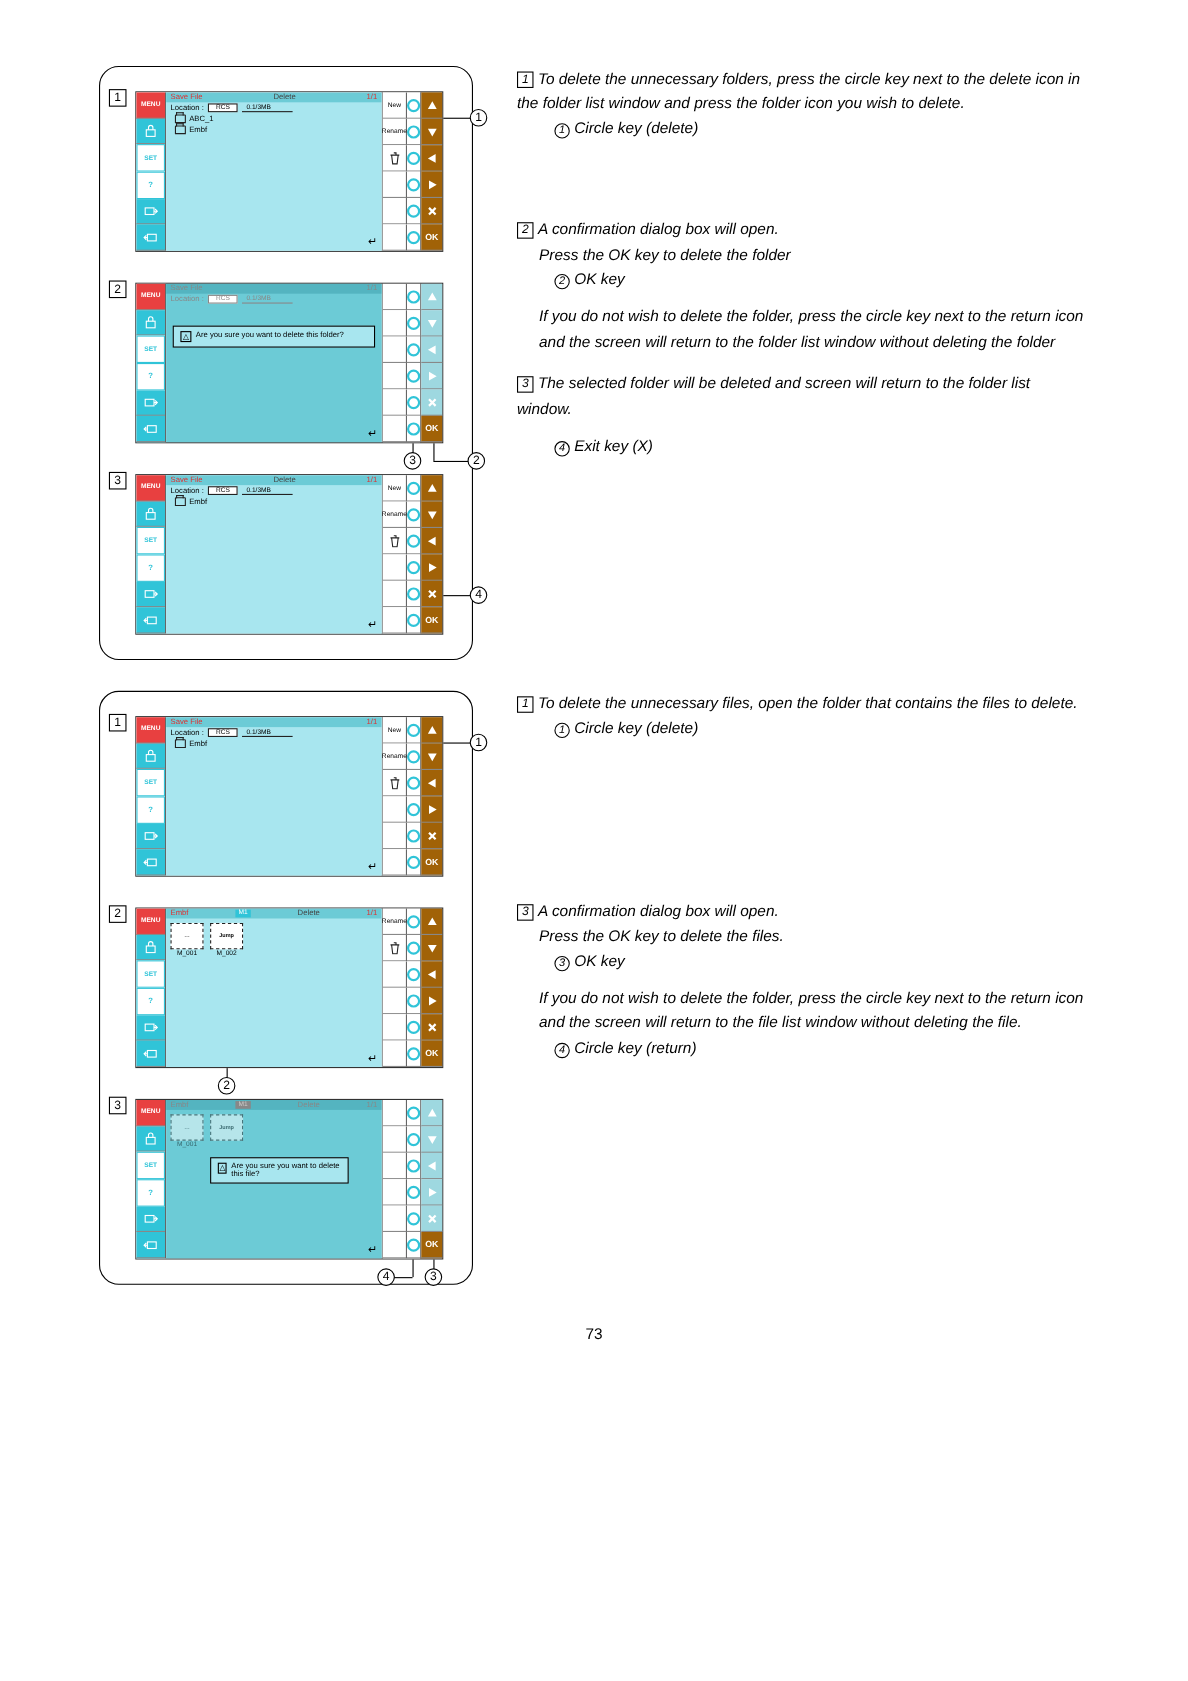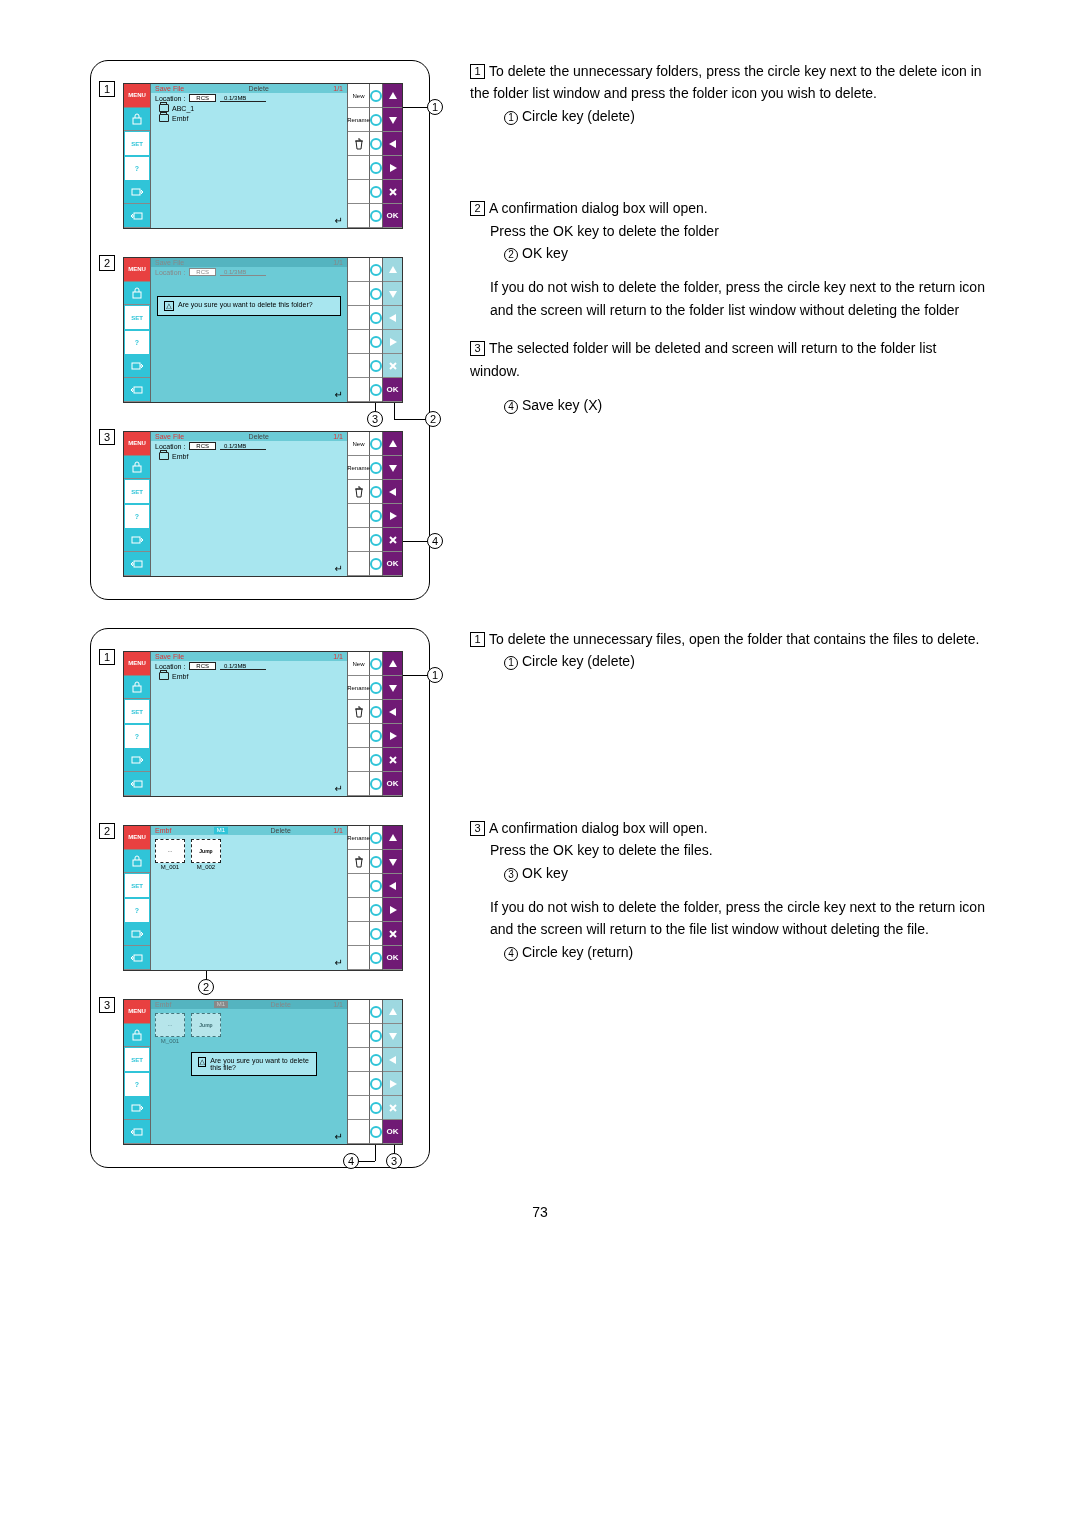--- a/index.html
+++ b/index.html
@@ -151,21 +151,21 @@
 
   .action-keys {
     width: 20px;
     border-left: 1px solid #666;
     display: flex;
     flex-direction: column;
   }
   .act {
     flex: 1;
     border-bottom: 1px solid #888;
-    background: #701a75;
+    background: #a16207;
     display: flex;
     align-items: center;
     justify-content: center;
     color: #fff;
     font-size: 8px;
     font-weight: bold;
   }
   .act svg { width: 10px; height: 10px; }
 
   
@@ -223,21 +223,21 @@
     background: #fff;
     margin-bottom: 1px;
     font-size: 5px;
     display: flex;
     align-items: center;
     justify-content: center;
   }
 
   
   .right-col h4 { font-size: 14px; margin: 0 0 8px 0; }
-  .para { margin-bottom: 16px; }
+  .para { margin-bottom: 16px; font-style: italic; }
   .para .lead-box {
     display: inline-block;
     width: 15px; height: 15px;
     border: 1px solid #000;
     text-align: center;
     line-height: 13px;
     font-size: 11px;
     margin-right: 4px;
     vertical-align: 1px;
   }
@@ -639,21 +639,21 @@
       <span class="lead-box">2</span><span>A confirmation dialog box will open.</span>
       <div style="padding-left:20px;">Press the OK key to delete the folder</div>
       <div class="sub"><span class="circ-num">2</span><span>OK key</span></div>
       <div style="height:12px;"></div>
       <div style="padding-left:20px;">If you do not wish to delete the folder, press the circle key next to the return icon and the screen will return to the folder list window without deleting the folder</div>
     </div>
 
     <div class="para">
       <span class="lead-box">3</span><span>The selected folder will be deleted and screen will return to the folder list window.</span>
       <div style="height:12px;"></div>
-      <div class="sub"><span class="circ-num">4</span><span>Save key (X)</span></div>
+      <div class="sub"><span class="circ-num">4</span><span>Exit key (X)</span></div>
     </div>
   </div>
 </div>
 
 <div class="page-row">
   <div class="left-col">
 
     <div class="outer-frame">
 
       <div class="step-wrap">

